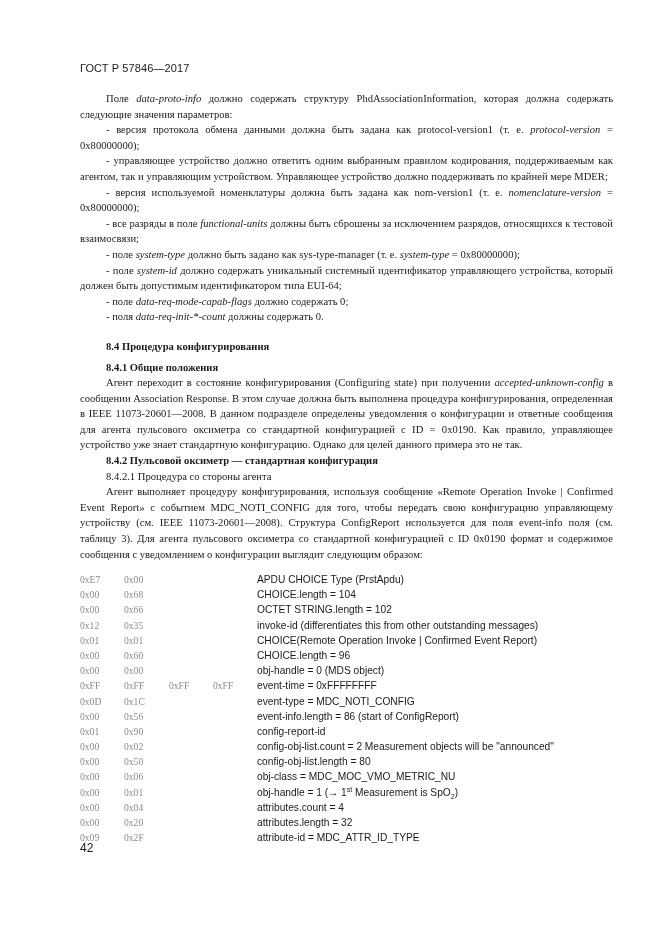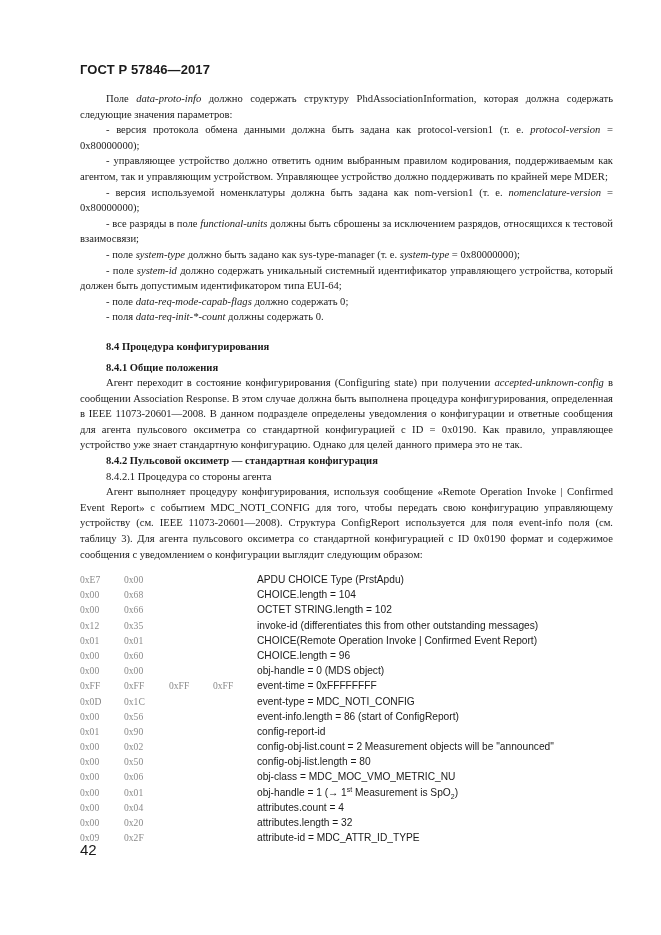--- a/index.html
+++ b/index.html
@@ -2,21 +2,21 @@
 <html><head>
 <meta charset="utf-8">
 <style>
   html, body { margin: 0; padding: 0; background: #ffffff; }
   body {
     width: 661px; height: 935px; position: relative; overflow: hidden;
     font-family: "Liberation Sans", sans-serif; color: #1a1a1a;
   }
   .page-header {
     position: absolute; left: 80px; top: 62px;
-    font-size: 13px; font-weight: bold; letter-spacing: 0.1px;
+    font-size: 11px; font-weight: normal; letter-spacing: 0.1px;
   }
   .body-text {
     position: absolute; left: 80px; top: 91px; width: 533px;
     font-size: 10.6px; line-height: 15.6px;
   }
   .body-text p { margin: 0; text-align: justify; text-align-last: left; font-family: Liberation Serif, serif; }
   .ind { text-indent: 26px; }
   .body-text i { font-style: italic; }
   .gap { height: 14px; }
   .h-bold { font-weight: bold; }
@@ -24,21 +24,21 @@
     position: absolute; left: 80px; top: 572px; width: 540px;
   }
   .hexrow { position: relative; height: 15.2px; font-size: 10.2px; }
   .hex {
     position: absolute; top: 0;
     font-family: Liberation Serif, serif; font-size: 9.6px; color: #8a8a8a;
     line-height: 15px;
   }
   .h0 { left: 0px; } .h1 { left: 44px; } .h2 { left: 89px; } .h3 { left: 133px; }
   .desc { position: absolute; left: 177px; top: 0; line-height: 15px; color: #1a1a1a; }
-  .page-num { position: absolute; left: 80px; top: 841px; font-size: 15px; }
+  .page-num { position: absolute; left: 80px; top: 841px; font-size: 12px; }
   sup, sub { font-size: 7px; line-height: 0; }
 </style>
 </head>
 <body>
 
 <div class="page-header">ГОСТ Р 57846—2017</div>
 
 <div class="body-text">
   <p class="ind"><span>Поле </span><i>data-proto-info</i><span> должно содержать структуру PhdAssociationInformation, которая должна содержать следующие значения параметров:</span></p>
 

